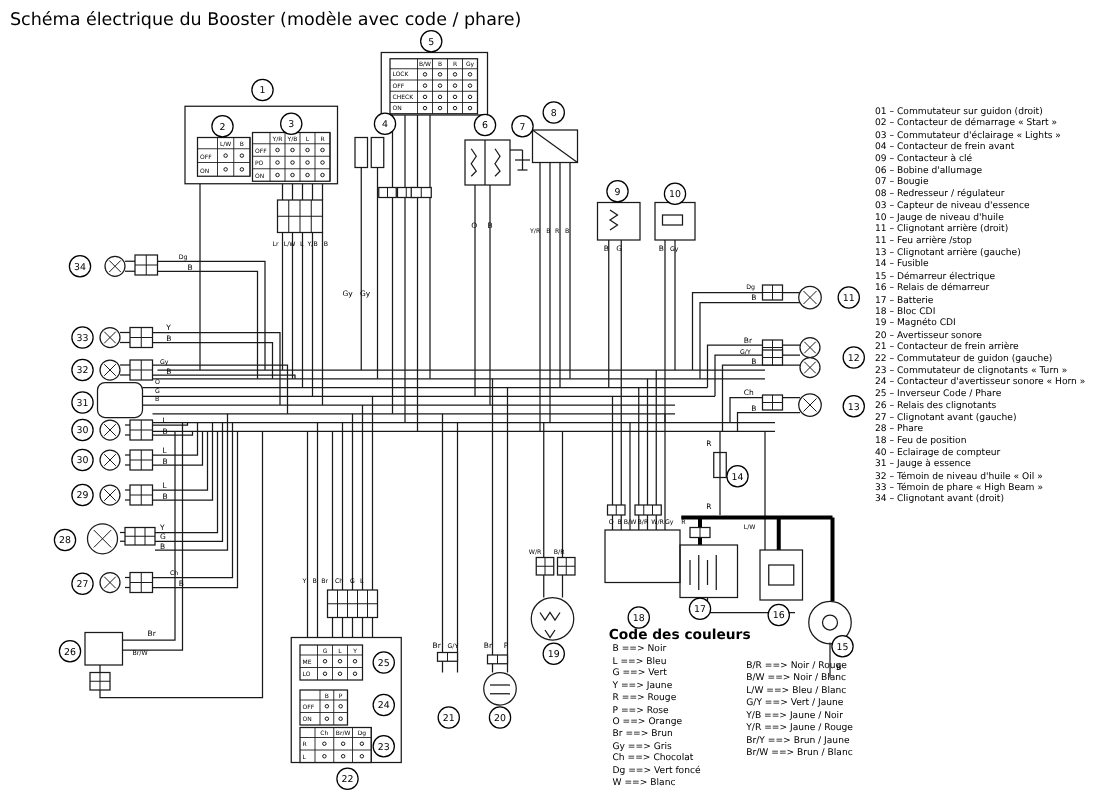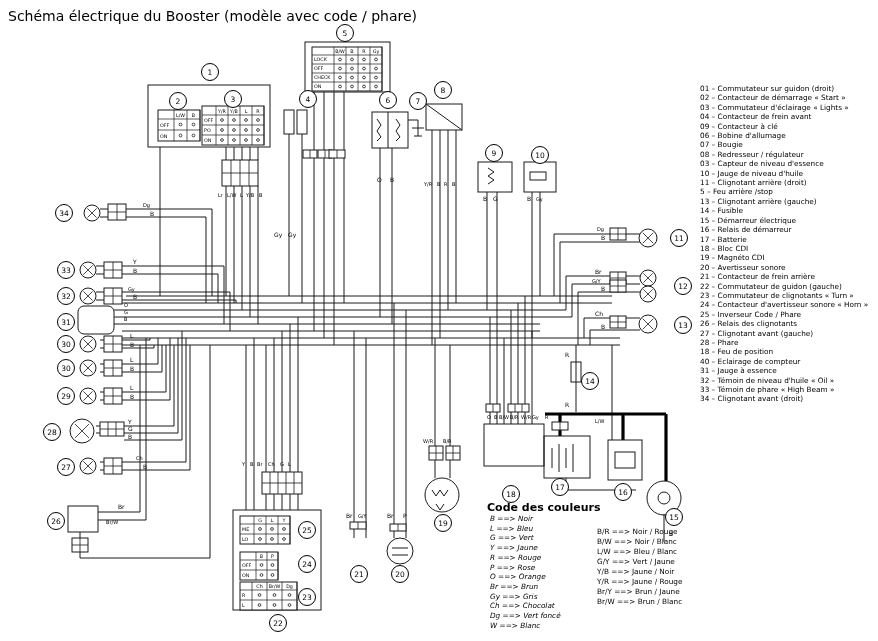--- a/index.html
+++ b/index.html
@@ -16,21 +16,21 @@
     position:absolute;left:700px;top:84px;width:176px;
     font-size:7.3px;line-height:9.55px;color:#000;
     white-space:nowrap;
   }
   .legend-panel .legend-item{white-space:normal;line-height:9.4px;}
   .color-codes-title{
     position:absolute;left:487px;top:501px;font-size:11px;font-weight:bold;color:#000;
   }
   .color-codes-primary{
     position:absolute;left:490px;top:514px;width:105px;
-    font-size:7.3px;line-height:9.7px;color:#000;font-style:italic;
+    font-size:7.3px;line-height:9.7px;color:#000;
   }
   .color-codes-combined{
     position:absolute;left:597px;top:527px;width:110px;
     font-size:7.3px;line-height:10px;color:#000;
   }
 </style>
 </head>
 <body>
 
 <div class="page-title">Schéma électrique du Booster (modèle avec code / phare)</div>
@@ -571,21 +571,21 @@
     <div class="legend-item">02 – Contacteur de démarrage « Start »</div>
     <div class="legend-item">03 – Commutateur d'éclairage « Lights »</div>
     <div class="legend-item">04 – Contacteur de frein avant</div>
     <div class="legend-item">09 – Contacteur à clé</div>
     <div class="legend-item">06 – Bobine d'allumage</div>
     <div class="legend-item">07 – Bougie</div>
     <div class="legend-item">08 – Redresseur / régulateur</div>
     <div class="legend-item">03 – Capteur de niveau d'essence</div>
     <div class="legend-item">10 – Jauge de niveau d'huile</div>
     <div class="legend-item">11 – Clignotant arrière (droit)</div>
-    <div class="legend-item">5 – Feu arrière /stop</div>
+    <div class="legend-item">11 – Feu arrière /stop</div>
     <div class="legend-item">13 – Clignotant arrière (gauche)</div>
     <div class="legend-item">14 – Fusible</div>
     <div class="legend-item">15 – Démarreur électrique</div>
     <div class="legend-item">16 – Relais de démarreur</div>
     <div class="legend-item">17 – Batterie</div>
     <div class="legend-item">18 – Bloc CDI</div>
     <div class="legend-item">19 – Magnéto CDI</div>
     <div class="legend-item">20 – Avertisseur sonore</div>
     <div class="legend-item">21 – Contacteur de frein arrière</div>
     <div class="legend-item">22 – Commutateur de guidon (gauche)</div>

